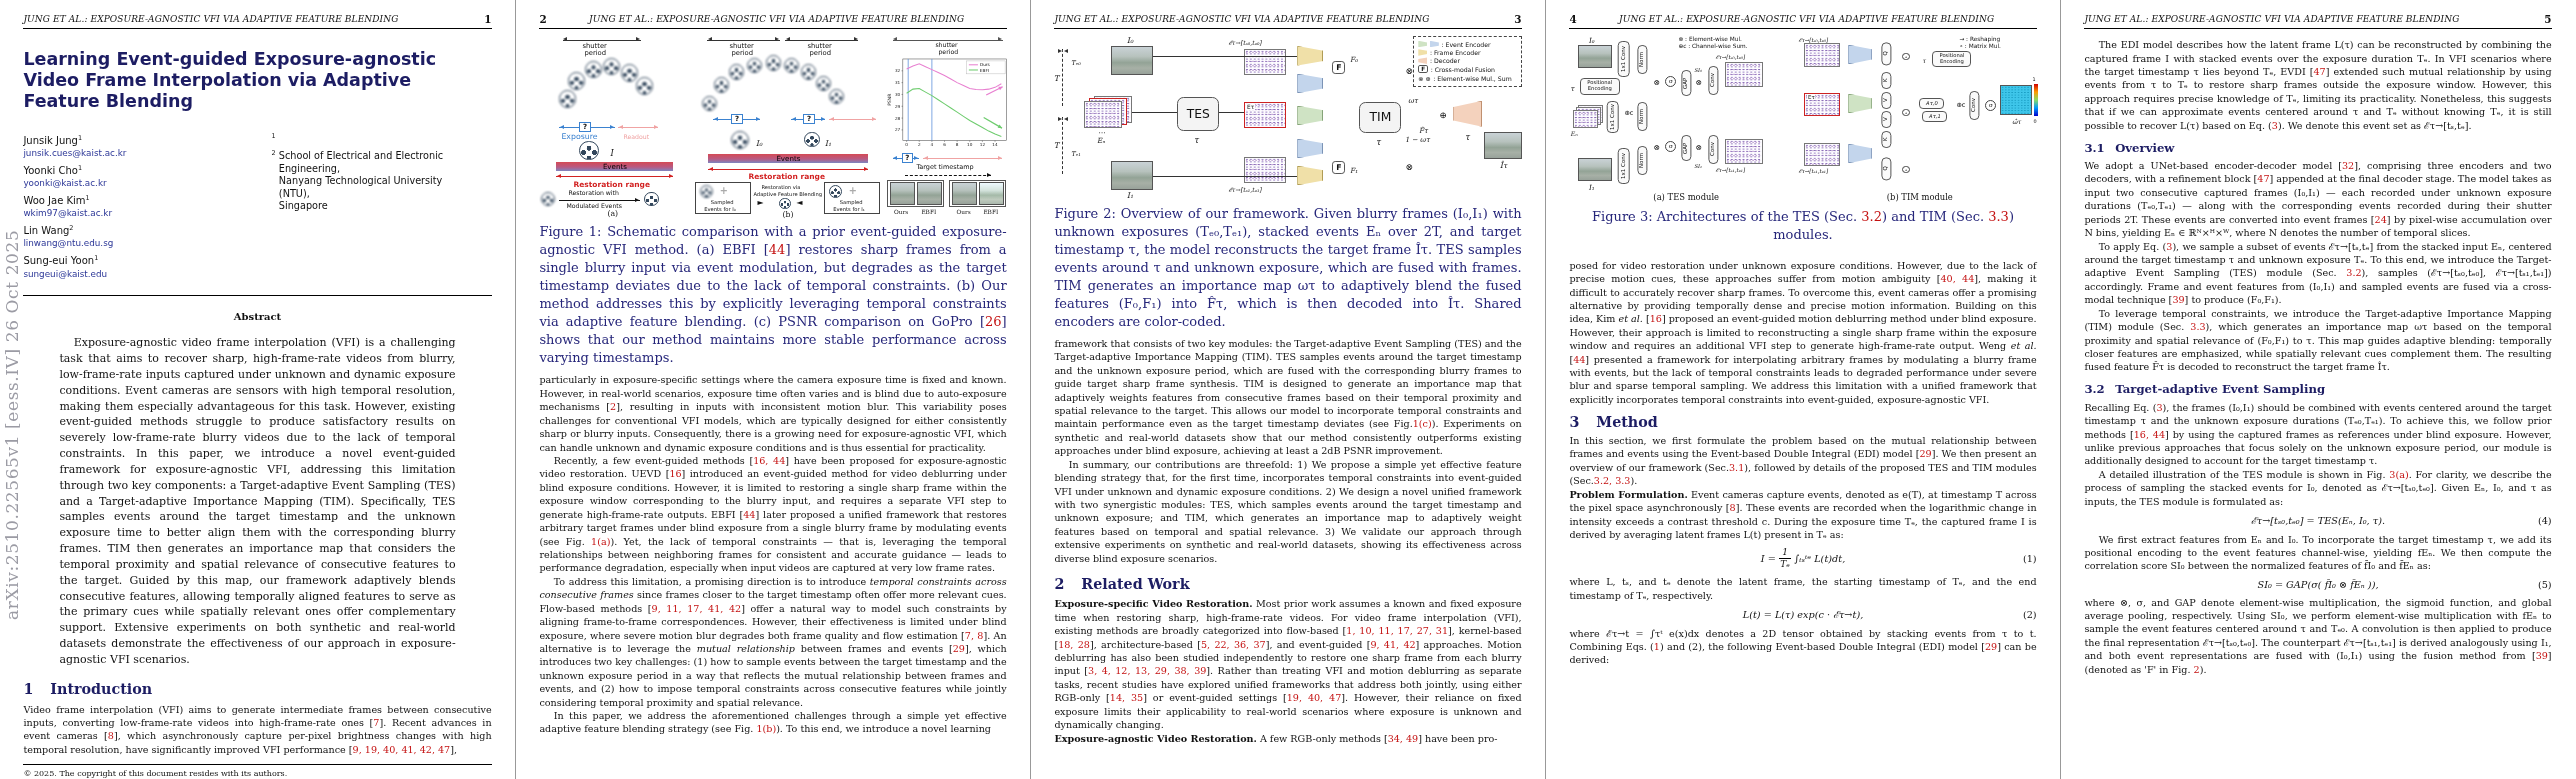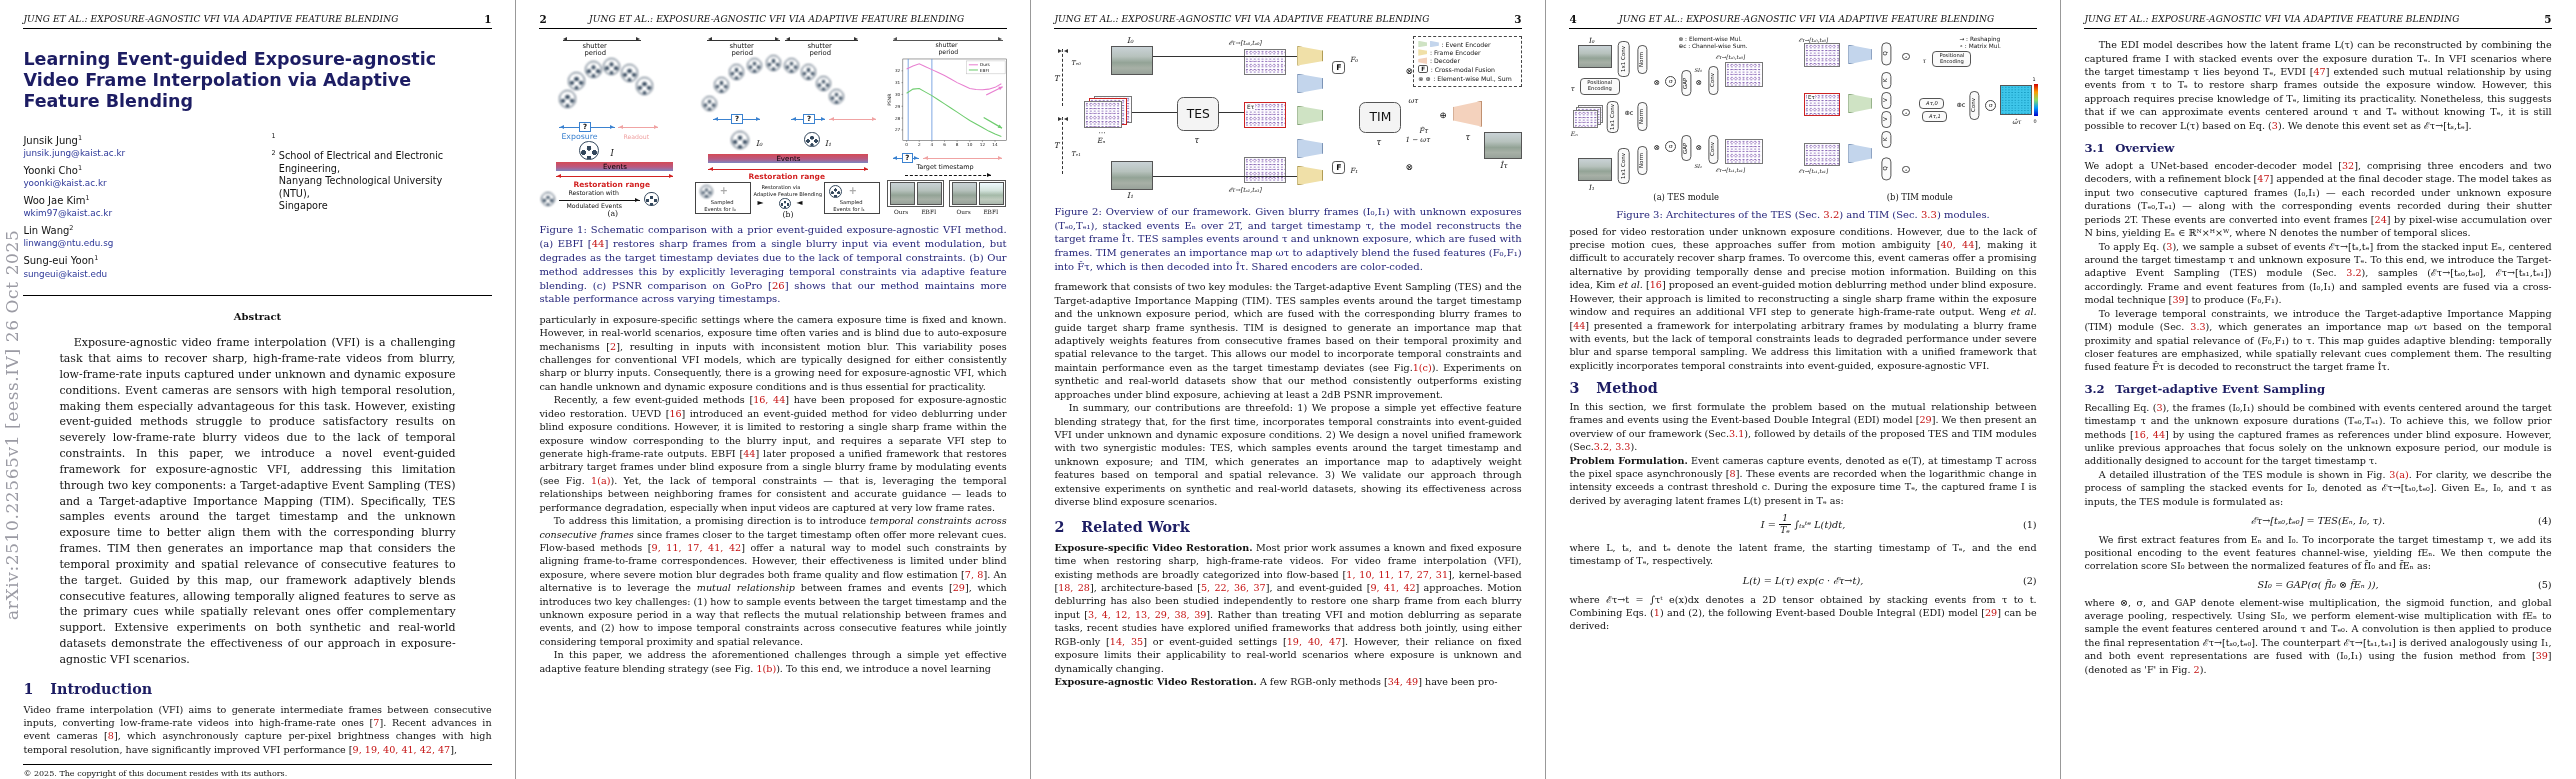--- a/index.html
+++ b/index.html
@@ -16,21 +16,21 @@
   .phead.even .ttl{text-align:center}
   .phead.odd .ttl{text-align:left}
   .rule{border-bottom:0.8px solid #000;margin-top:3.2px}
   .bodytext p{margin:0;text-align:justify;font-size:9.6px;line-height:1.40}
   p.ind{text-indent:14.3px}
   .c{color:var(--red)}
   .sec1{color:var(--navy);font-weight:bold;font-size:14.3px;margin:10.4px 0 5.8px}
   .sec1 .n{margin-right:17px}
   .sec2{color:var(--navy);font-weight:bold;font-size:11.7px;margin:8.4px 0 4.5px}
   .sec2 .n{margin-right:10.4px}
-  .caption{color:var(--cap);font-size:10px;line-height:1.38;text-align:justify;margin-top:5.8px}
+  .caption{color:var(--cap);font-size:13px;line-height:1.38;text-align:justify;margin-top:5.8px}
   .caption.center{text-align:center}
   .title{color:var(--navy);font-family:"DejaVu Sans",sans-serif;font-weight:bold;
          font-size:17.5px;line-height:1.22;margin:19.5px 0 0;width:422px}
   .authors{display:flex;margin-top:21px;font-family:"DejaVu Sans",sans-serif}
   .acol{width:53%}
   .author{margin-bottom:5.8px}
   .aname{font-size:10px}
   .aname sup,.aff .s{font-size:6.5px}
   .amail{font-size:8.8px;color:#2b3697;margin-top:0.6px;display:inline-block}
   .affcol{width:47%;font-size:9.7px;line-height:1.28}
@@ -124,21 +124,21 @@
         <span class="num">1</span>
       </div>
       <div class="rule"></div>
 
       <h1 class="title">Learning Event-guided Exposure-agnostic Video Frame Interpolation via Adaptive Feature Blending</h1>
 
       <div class="authors">
         <div class="acol">
           <div class="author">
             <div class="aname"><span>Junsik Jung</span><sup>1</sup></div>
-            <a class="amail">junsik.jung@kaist.ac.kr</a>
+            <a class="amail">junsik.cues@kaist.ac.kr</a>
           </div>
           <div class="author">
             <div class="aname"><span>Yoonki Cho</span><sup>1</sup></div>
             <a class="amail">yoonki@kaist.ac.kr</a>
           </div>
           <div class="author">
             <div class="aname"><span>Woo Jae Kim</span><sup>1</sup></div>
             <a class="amail">wkim97@kaist.ac.kr</a>
           </div>
           <div class="author">
@@ -539,21 +539,21 @@
         <div class="slab" style="left:464px;top:82px;font-size:4.9px">0</div>
         <div class="slab" style="left:390px;top:0;font-size:5.8px">→ : Reshaping</div>
         <div class="slab" style="left:390px;top:7.8px;font-size:5.8px">∘ : Matrix Mul.</div>
       </div>
       <div style="display:flex;margin-top:1.3px">
         <div style="width:50%;text-align:center;font-size:8.4px">(a)  TES module</div>
         <div style="width:50%;text-align:center;font-size:8.4px">(b)  TIM module</div>
       </div>
       <div class="caption center">Figure 3: Architectures of the TES (Sec. <span class="c">3.2</span>) and TIM (Sec. <span class="c">3.3</span>) modules.</div>
 
-      <div class="bodytext" style="margin-top:3px">
+      <div class="bodytext" style="margin-top:15px">
         <p>posed for video restoration under unknown exposure conditions.  However, due to the lack of precise motion cues, these approaches suffer from motion ambiguity [<span class="c">40, 44</span>], making it difficult to accurately recover sharp frames. To overcome this, event cameras offer a promising alternative by providing temporally dense and precise motion information.  Building on this idea, Kim <i>et al.</i> [<span class="c">16</span>] proposed an event-guided motion deblurring method under blind exposure.  However, their approach is limited to reconstructing a single sharp frame within the exposure window and requires an additional VFI step to generate high-frame-rate output.  Weng <i>et al.</i> [<span class="c">44</span>] presented a framework for interpolating arbitrary frames by modulating a blurry frame with events, but the lack of temporal constraints leads to degraded performance under severe blur and sparse temporal sampling.  We address this limitation with a unified framework that explicitly incorporates temporal constraints into event-guided, exposure-agnostic VFI.</p>
       </div>
       <div class="sec1" style="margin:7.8px 0 3.9px">
         <span class="n">3</span><span>Method</span>
       </div>
       <div class="bodytext">
         <p>In this section, we first formulate the problem based on the mutual relationship between frames and events using the Event-based Double Integral (EDI) model [<span class="c">29</span>]. We then present an overview of our framework (Sec.<span class="c">3.1</span>), followed by details of the proposed TES and TIM modules (Sec.<span class="c">3.2, 3.3</span>).</p>
         <p><b>Problem Formulation.</b>  Event cameras capture events, denoted as e(T), at timestamp T across the pixel space asynchronously [<span class="c">8</span>].  These events are recorded when the logarithmic change in intensity exceeds a contrast threshold c. During the exposure time Tₑ, the captured frame I is derived by averaging latent frames L(t) present in Tₑ as:</p>
         <div class="eq">
           <span>I =</span>

